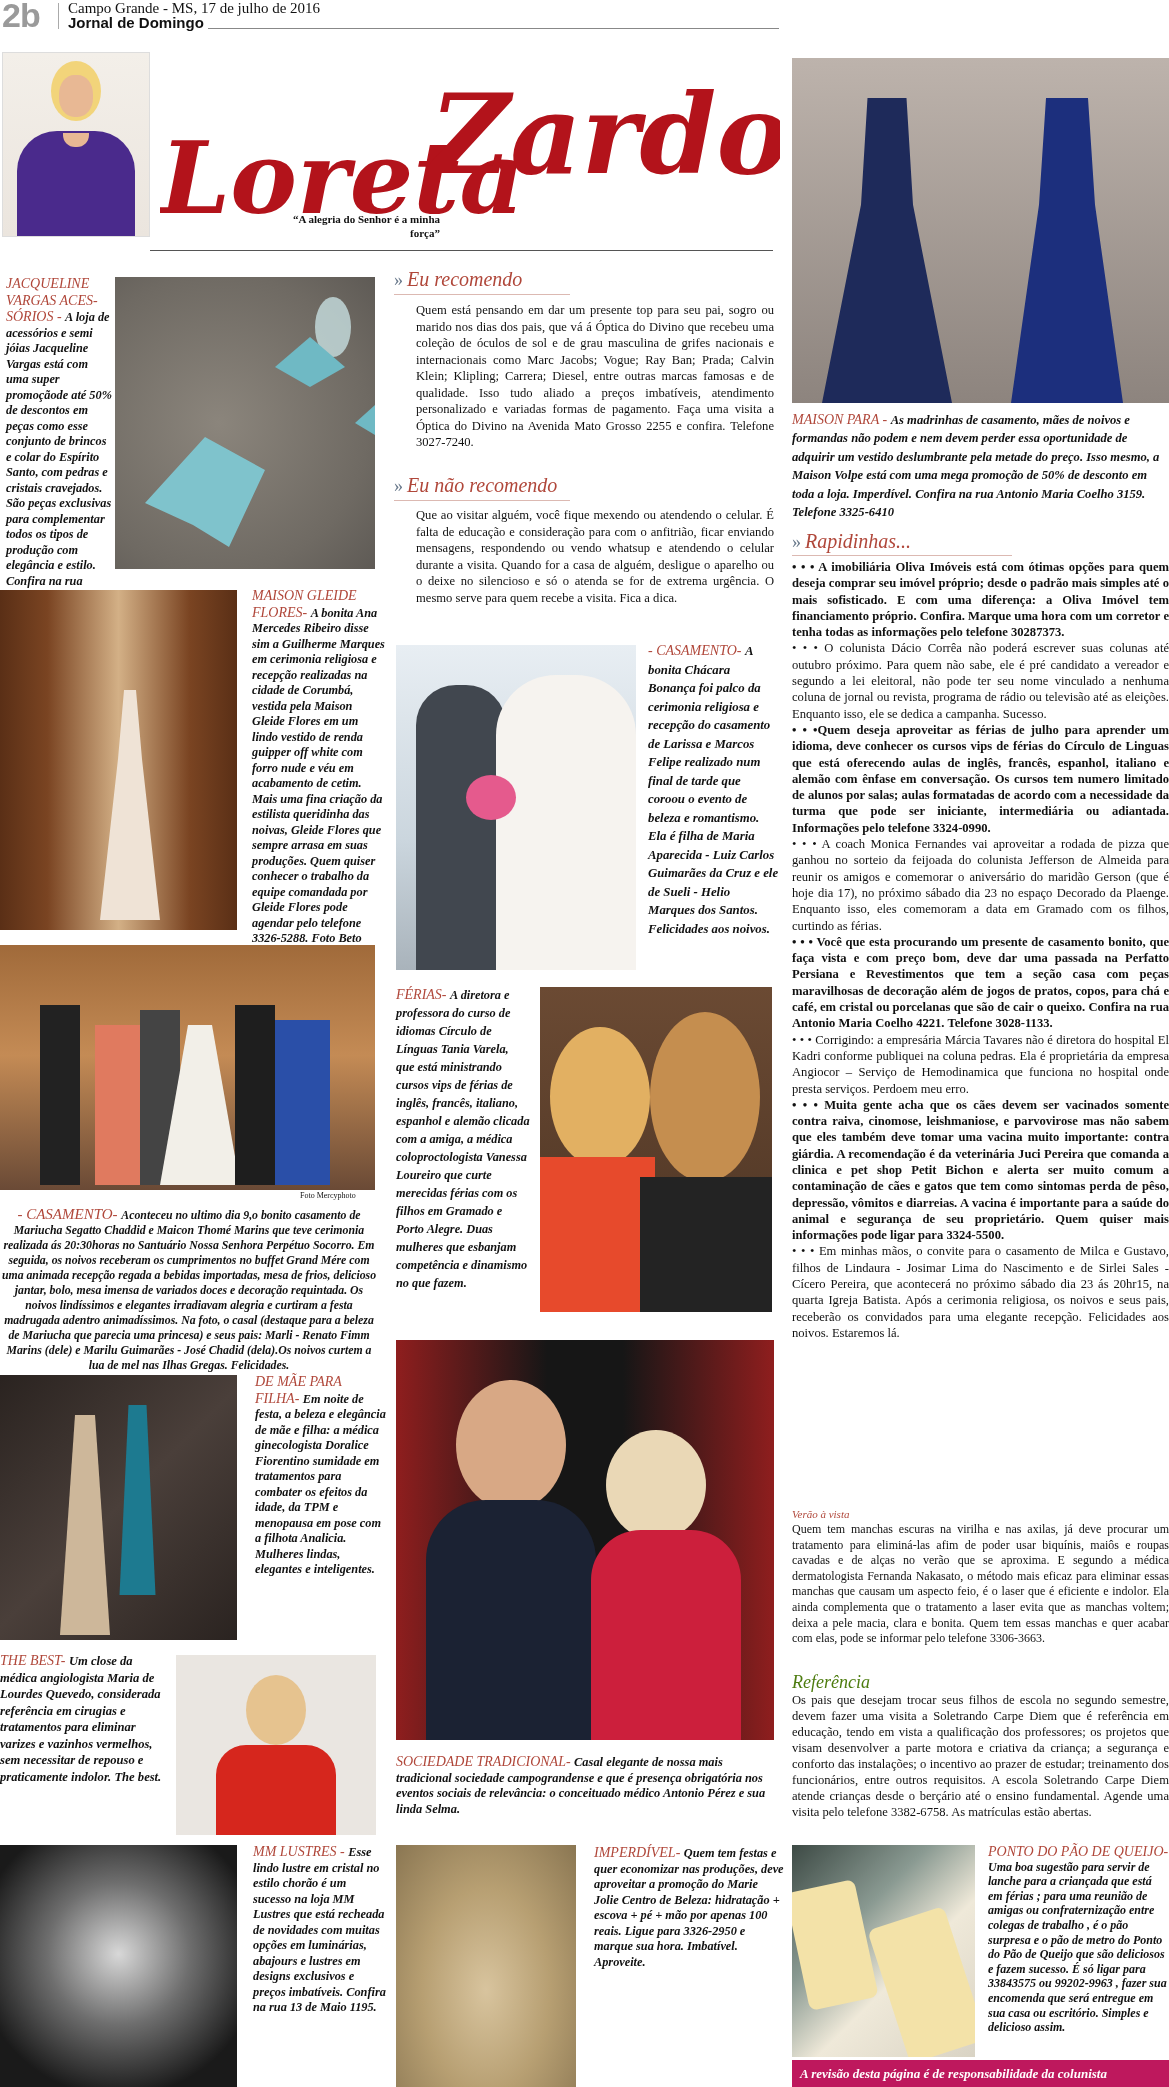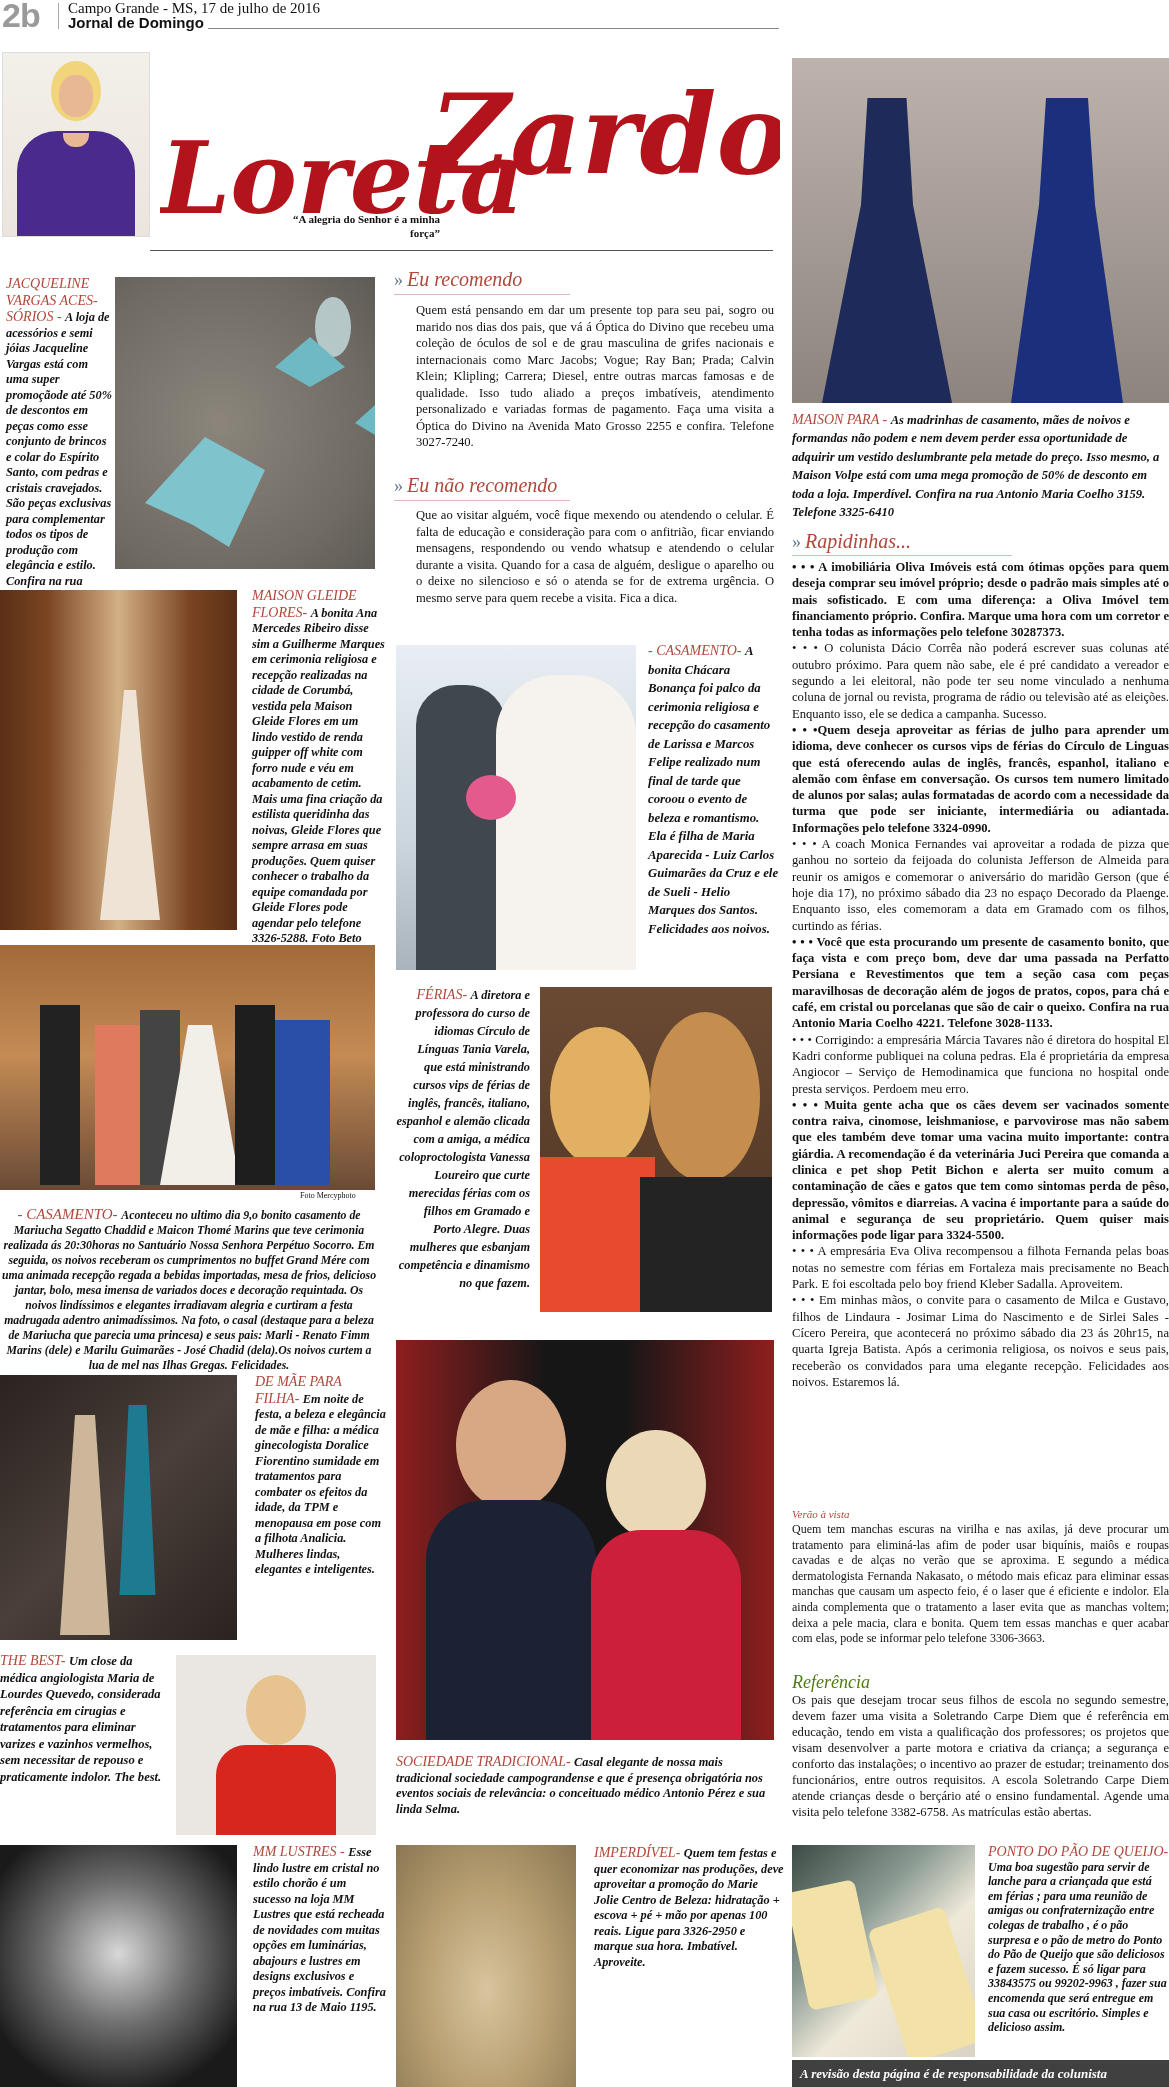--- a/index.html
+++ b/index.html
@@ -21,21 +21,21 @@
   .cap { font-family: "Liberation Serif", serif; font-style: italic; font-weight: bold; font-size: 12.3px; line-height: 15.5px; }
   .cap .hd { color: #b0473a; font-weight: normal; font-size: 14px; }
   .body { font-family: "Liberation Serif", serif; font-size: 12.6px; line-height: 16.5px; text-align: justify; }
 
   .sec-h { font-family: "Liberation Serif", serif; font-style: italic; font-size: 20px; color: #b0473a; }
   .sec-h .chev { color: #6a7a8c; font-style: normal; font-size: 18px; margin-right: 4px; }
   .sec-u { height: 1px; background: #dcb9b2; }
 
   .rap p { font-family: "Liberation Serif", serif; font-size: 12.6px; line-height: 16.3px; text-align: justify; }
   .rap p.b { font-weight: bold; }
-  .footerbar { left: 792px; top: 2060px; width: 377px; height: 27px; background: #404040; color: #fff; font-family: "Liberation Serif", serif; font-style: italic; font-weight: bold; font-size: 13px; line-height: 27px; padding-left: 8px; }
+  .footerbar { left: 792px; top: 2060px; width: 377px; height: 27px; background: #be185d; color: #fff; font-family: "Liberation Serif", serif; font-style: italic; font-weight: bold; font-size: 13px; line-height: 27px; padding-left: 8px; }
 </style>
 </head>
 <body>
 
 <div class="abs pagenum">2b</div>
 <div class="abs vsep"></div>
 <div class="abs hdate">Campo Grande - MS, 17 de julho de 2016</div>
 <div class="abs hpaper">Jornal de Domingo</div>
 <div class="abs hline"></div>
 
@@ -120,21 +120,21 @@
 
 <div class="photo" style="left:396px;top:645px;width:240px;height:325px;background:linear-gradient(180deg,#e8eef3 0%,#cbd6de 60%,#a9b3bb 100%);">
   <div style="position:absolute;left:20px;top:40px;width:90px;height:290px;background:#41474f;border-radius:40px 40px 0 0;"></div>
   <div style="position:absolute;left:100px;top:30px;width:140px;height:300px;background:#f6f3ef;border-radius:60px 60px 0 0;"></div>
   <div style="position:absolute;left:70px;top:130px;width:50px;height:45px;border-radius:50%;background:#e55a8d;"></div>
 </div>
 <div class="abs cap" style="left:648px;top:642px;width:132px;font-size:12.8px;line-height:18.5px;">
   <span class="hd">- CASAMENTO- </span><span>A bonita Chácara Bonança foi palco da cerimonia religiosa e recepção do casamento de Larissa e Marcos Felipe realizado num final de tarde que coroou o evento de beleza e romantismo. Ela  é filha de Maria Aparecida - Luiz Carlos Guimarães da Cruz e ele  de  Sueli - Helio Marques dos Santos. Felicidades aos noivos.</span>
 </div>
 
-<div class="abs cap" style="left:396px;top:986px;width:134px;font-size:12.3px;line-height:18px;text-align:right;">
+<div class="abs cap" style="left:396px;top:986px;width:134px;font-size:12.3px;line-height:18px;">
   <span class="hd">FÉRIAS- </span><span>A diretora e professora do curso de idiomas Círculo de Línguas Tania Varela, que está ministrando cursos vips de férias de inglês, francês, italiano, espanhol e alemão clicada com a amiga, a médica coloproctologista Vanessa Loureiro que curte merecidas férias com os filhos em Gramado e Porto Alegre. Duas mulheres que esbanjam competência e dinamismo no que fazem.</span>
 </div>
 <div class="photo" style="left:540px;top:987px;width:232px;height:325px;background:linear-gradient(180deg,#6b4a33 0%,#4a3323 100%);">
   <div style="position:absolute;left:10px;top:40px;width:100px;height:140px;border-radius:50%;background:#e2b062;"></div>
   <div style="position:absolute;left:0;top:170px;width:115px;height:160px;background:#e74a2c;"></div>
   <div style="position:absolute;left:110px;top:25px;width:110px;height:170px;border-radius:50%;background:#c58e4f;"></div>
   <div style="position:absolute;left:100px;top:190px;width:132px;height:140px;background:#232323;"></div>
 </div>
 
 <div class="photo" style="left:396px;top:1340px;width:378px;height:400px;background:linear-gradient(90deg,#8f1e1e 0%,#161616 40%,#161616 60%,#8f1e1e 100%);">
@@ -166,21 +166,20 @@
 <div class="abs sec-u" style="left:792px;top:555px;width:220px;"></div>
 
 <div class="abs rap" style="left:792px;top:559px;width:377px;">
   <p class="b">• • • A imobiliária Oliva Imóveis está com ótimas opções para quem deseja comprar seu imóvel próprio; desde o padrão mais simples até o mais sofisticado. E com uma diferença: a Oliva Imóvel tem financiamento próprio. Confira. Marque uma hora com um corretor  e tenha todas as informações pelo telefone 30287373.</p>
   <p>• • • O colunista Dácio Corrêa não poderá escrever suas colunas até outubro próximo. Para quem não sabe, ele é pré candidato a vereador e segundo a lei eleitoral, não pode ter seu nome vinculado a nenhuma coluna de jornal ou revista, programa de rádio ou televisão até as eleições. Enquanto isso, ele se dedica a campanha. Sucesso.</p>
   <p class="b">• • •Quem deseja aproveitar as férias de julho para aprender um idioma, deve conhecer os cursos vips de férias do Círculo de Linguas que está oferecendo aulas de inglês, francês, espanhol, italiano e alemão com ênfase em conversação. Os cursos tem numero limitado de alunos por salas; aulas formatadas de acordo com a necessidade da turma que pode ser iniciante, intermediária ou adiantada. Informações pelo telefone 3324-0990.</p>
   <p>• • • A coach Monica Fernandes vai aproveitar a rodada de pizza que ganhou no sorteio da feijoada do colunista Jefferson de Almeida para reunir os amigos e comemorar o aniversário do maridão Gerson (que é hoje dia 17), no próximo sábado dia 23  no espaço Decorado da Plaenge. Enquanto isso, eles comemoram a data em Gramado com os filhos, curtindo as férias.</p>
   <p class="b">• • • Você que esta procurando um presente de casamento bonito, que faça vista e com preço bom, deve dar uma passada na Perfatto Persiana e Revestimentos que tem a seção casa com peças maravilhosas de decoração além de jogos de pratos, copos, para chá e café, em cristal ou porcelanas que são de cair o queixo. Confira na rua Antonio Maria Coelho 4221. Telefone 3028-1133.</p>
   <p>• • •  Corrigindo: a empresária Márcia Tavares não é diretora do hospital El Kadri conforme publiquei na coluna pedras. Ela é proprietária da empresa Angiocor – Serviço de Hemodinamica  que funciona no hospital onde presta serviços. Perdoem meu erro.</p>
   <p class="b">• • • Muita gente acha que os cães devem ser vacinados somente contra raiva, cinomose, leishmaniose,  e parvovirose  mas não sabem que eles também deve tomar uma vacina muito importante: contra giárdia. A recomendação é da veterinária Juci Pereira que comanda a clinica e pet shop Petit Bichon e alerta ser muito comum a contaminação de cães e gatos que tem como sintomas perda de pêso, depressão, vômitos e diarreias. A vacina é importante para a saúde do animal e  segurança de seu proprietário. Quem quiser mais informações pode ligar para 3324-5500.</p>
-  <p>• • • A empresária Eva Oliva recompensou a filhota Fernanda pelas boas notas no semestre com férias em Fortaleza mais precisamente no Beach Park.  E foi escoltada pelo boy friend  Kleber Sadalla. Aproveitem.</p>
   <p>• • •  Em minhas mãos, o convite para o casamento de Milca e Gustavo, filhos de Lindaura - Josimar Lima do Nascimento e de Sirlei Sales - Cícero Pereira,  que acontecerá no próximo sábado dia 23 ás 20hr15, na  quarta Igreja Batista. Após a cerimonia religiosa, os noivos e seus pais, receberão os convidados para uma elegante recepção. Felicidades aos noivos. Estaremos lá.</p>
 </div>
 
 <div class="abs" style="left:792px;top:1508px;font-family:'Liberation Serif',serif;font-style:italic;font-size:11px;color:#b0473a;">Verão à vista</div>
 <div class="abs body" style="left:792px;top:1522px;width:377px;font-size:12px;line-height:15.6px;">Quem tem manchas escuras na virilha e nas axilas, já deve procurar um tratamento para eliminá-las afim de poder usar biquínis, maiôs e roupas cavadas e de alças no verão que se aproxima. E segundo a médica dermatologista Fernanda Nakasato, o método mais eficaz para eliminar essas manchas  que causam um aspecto feio, é o laser que é eficiente e indolor. Ela ainda complementa que o tratamento a laser evita que as manchas voltem; deixa a pele macia, clara e bonita. Quem tem essas manchas e quer acabar com elas, pode se informar pelo telefone 3306-3663.</div>
 
 <div class="abs" style="left:792px;top:1672px;font-family:'Liberation Serif',serif;font-style:italic;font-size:18px;color:#4d7c0f;">Referência</div>
 <div class="abs body" style="left:792px;top:1692px;width:377px;font-size:12.6px;line-height:16px;">Os pais que desejam  trocar seus filhos de escola no segundo semestre, devem fazer uma visita a Soletrando Carpe Diem que é referência em educação, tendo em vista a qualificação dos professores; os projetos que visam desenvolver a parte motora e criativa da criança; a segurança e conforto das instalações; o incentivo ao prazer de estudar; treinamento dos funcionários, entre outros requisitos. A escola Soletrando Carpe Diem atende crianças desde o berçário até o ensino fundamental.  Agende uma visita pelo telefone 3382-6758. As matrículas estão abertas.</div>
 
 <div class="photo" style="left:792px;top:1845px;width:183px;height:212px;background:linear-gradient(135deg,#3d4a45 0%,#8a9a92 35%,#efe9d9 60%,#d9d3c4 100%);">

